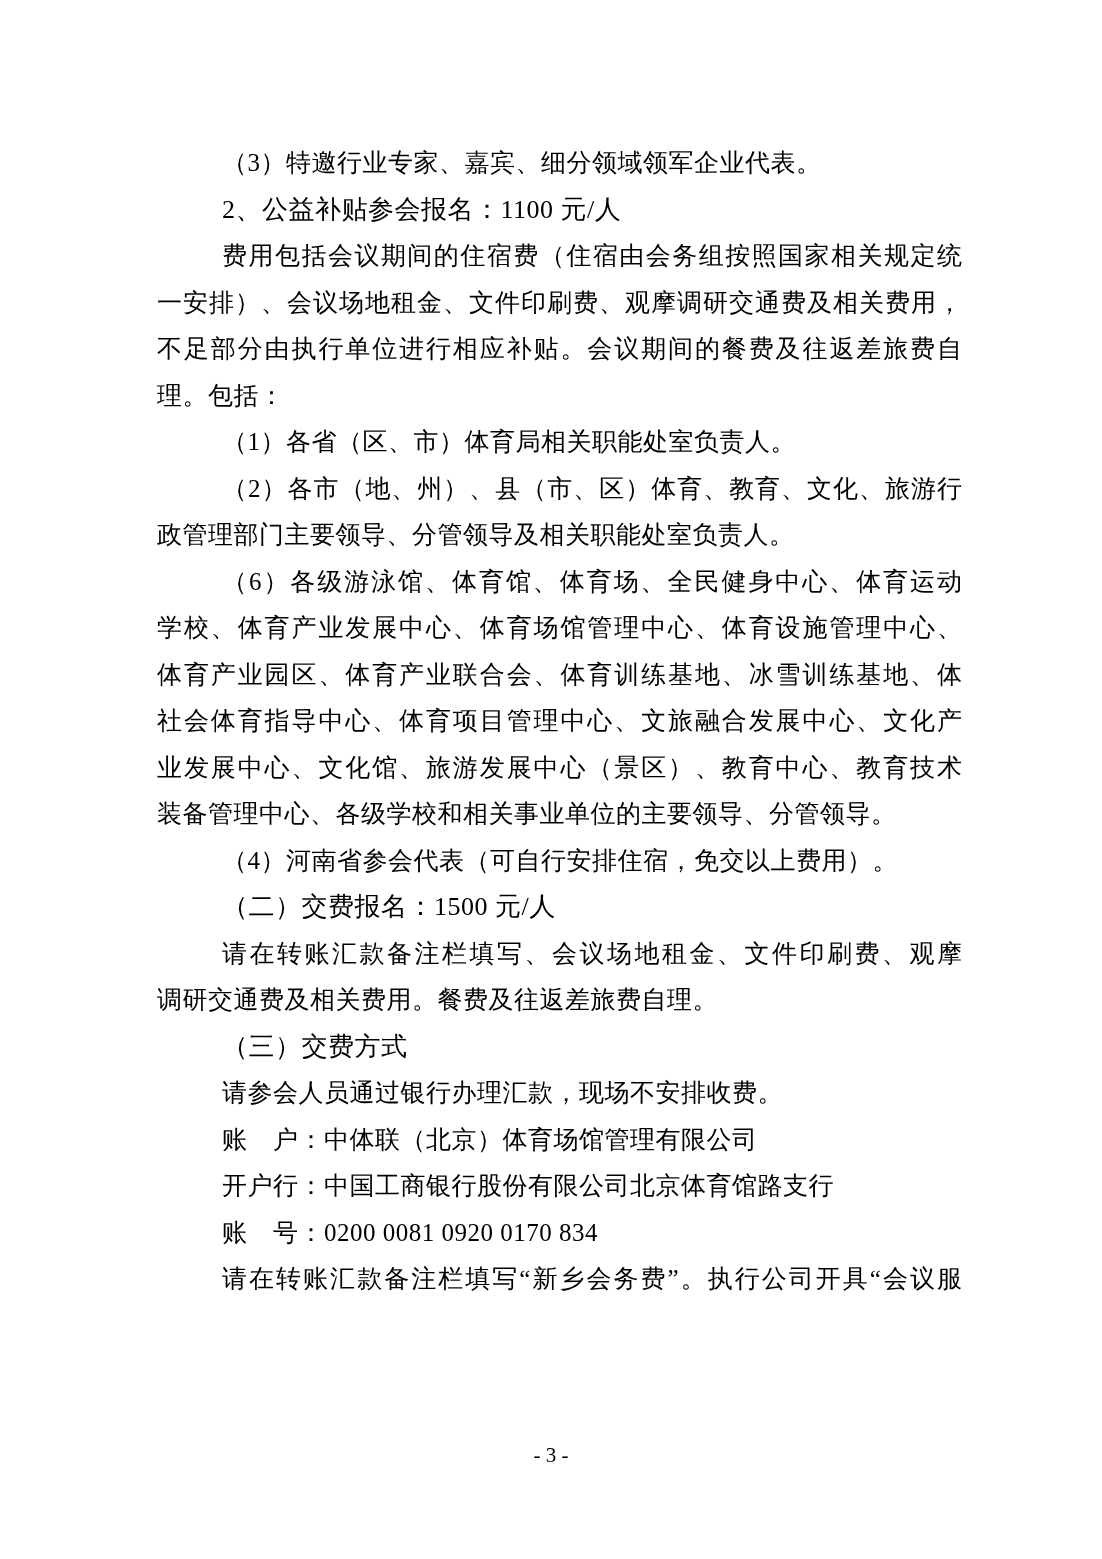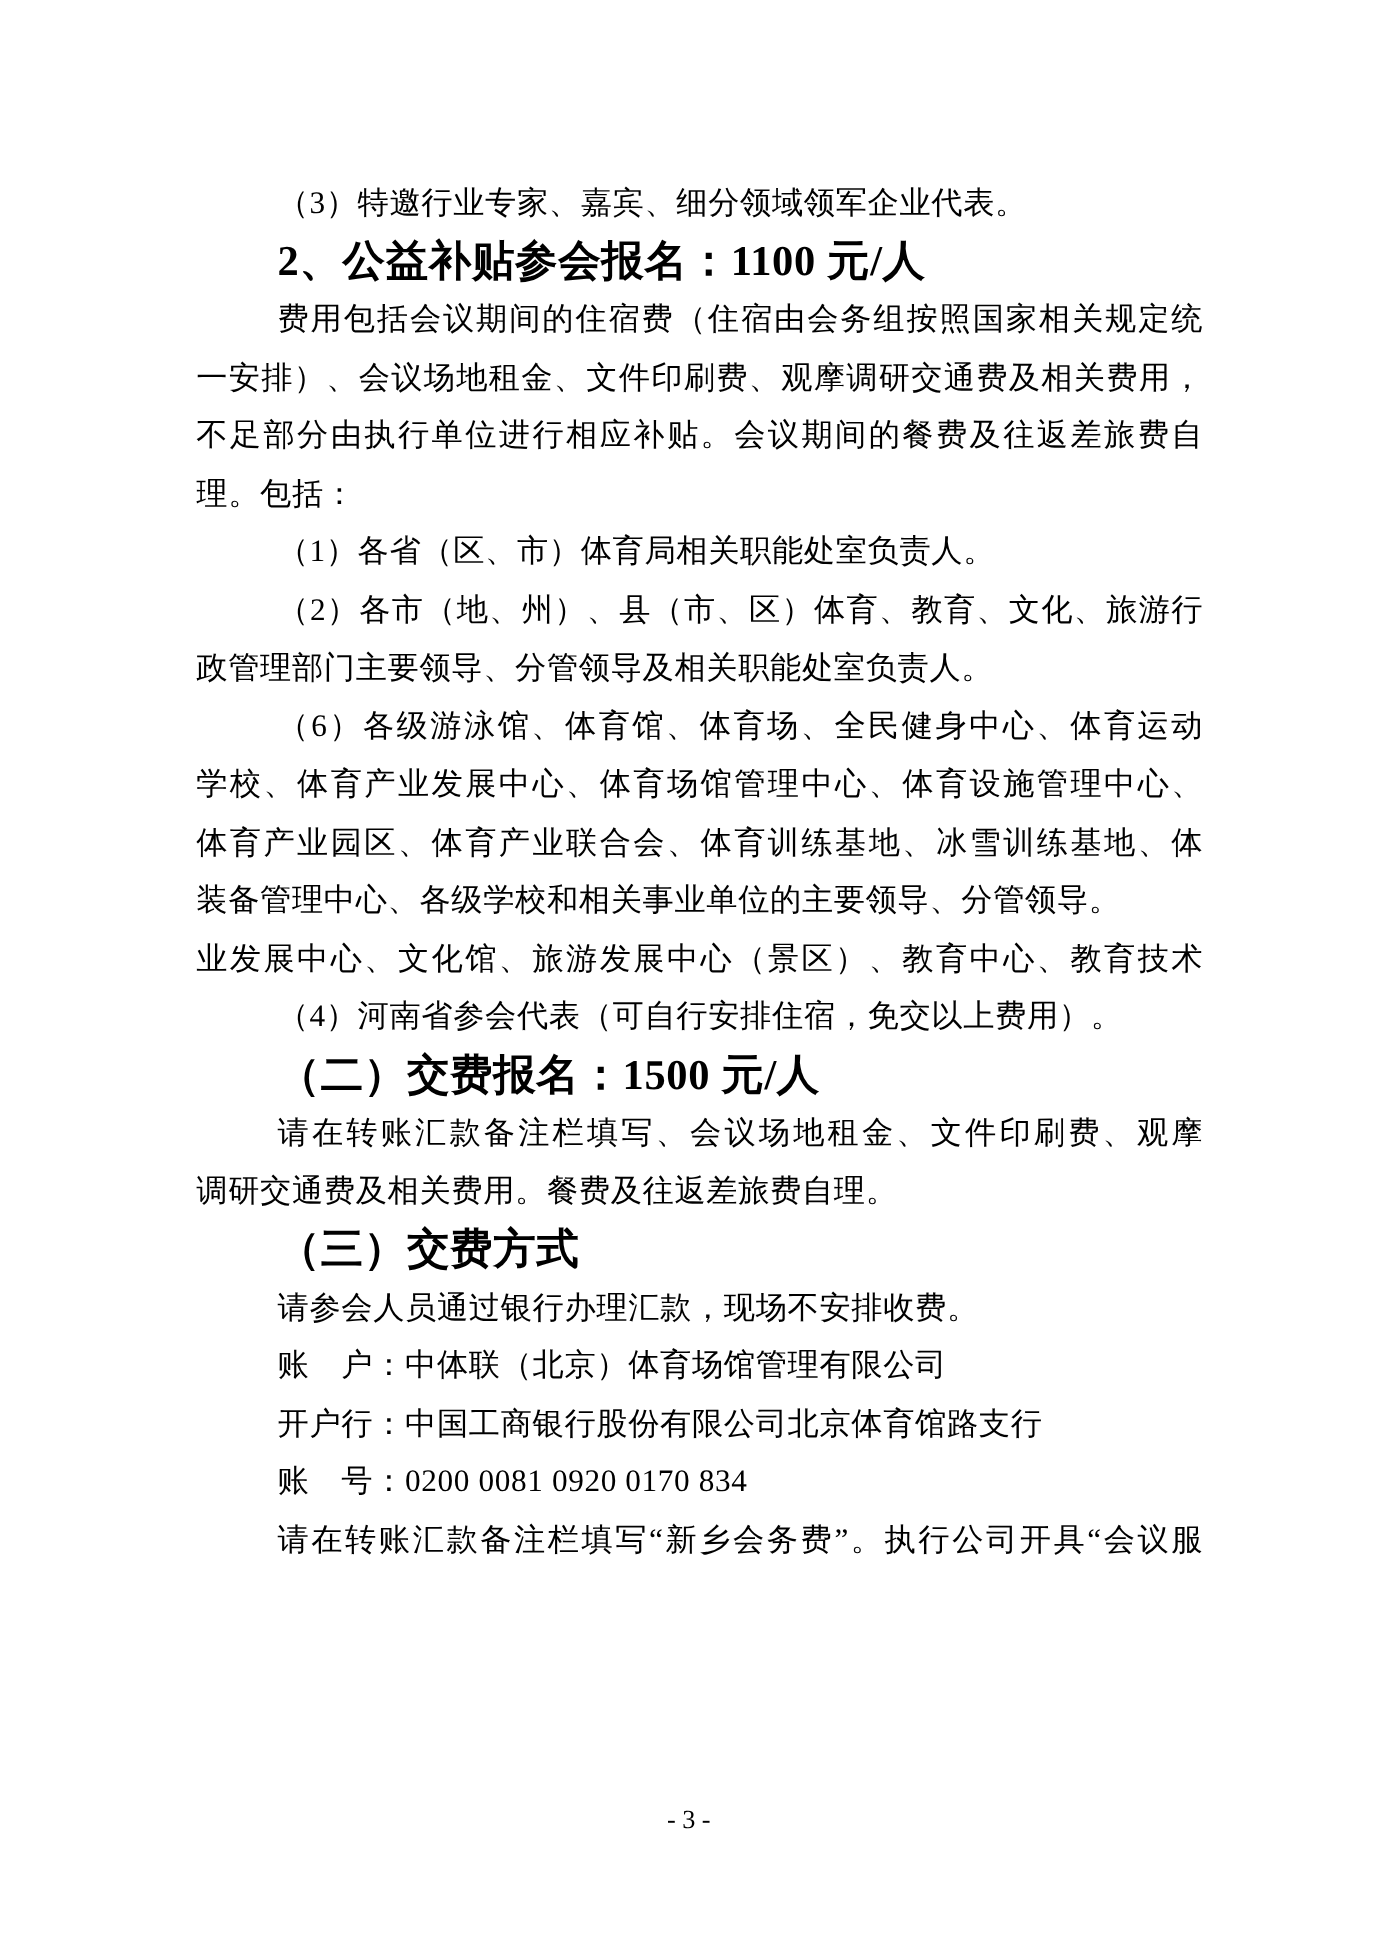--- a/index.html
+++ b/index.html
@@ -32,22 +32,22 @@
   }
   .line.indent {
     padding-left: 65px;
   }
   .line.justify {
     text-align: justify;
     text-align-last: justify;
     letter-spacing: 0;
   }
   .line.bold {
-    font-weight: 700;
-    font-size: 34px;
+    font-weight: 400;
+    font-size: 26px;
   }
   .footer {
     position: absolute;
     left: 0;
     top: 1440px;
     width: 100%;
     height: 30px;
     line-height: 30px;
     text-align: center;
     font-size: 21px;
@@ -64,22 +64,23 @@
       <div class="line indent justify">费用包括会议期间的住宿费（住宿由会务组按照国家相关规定统</div>
       <div class="line justify">一安排）、会议场地租金、文件印刷费、观摩调研交通费及相关费用，</div>
       <div class="line justify">不足部分由执行单位进行相应补贴。会议期间的餐费及往返差旅费自</div>
       <div class="line">理。包括：</div>
       <div class="line indent">（1）各省（区、市）体育局相关职能处室负责人。</div>
       <div class="line indent justify">（2）各市（地、州）、县（市、区）体育、教育、文化、旅游行</div>
       <div class="line">政管理部门主要领导、分管领导及相关职能处室负责人。</div>
       <div class="line indent justify">（6）各级游泳馆、体育馆、体育场、全民健身中心、体育运动</div>
       <div class="line justify">学校、体育产业发展中心、体育场馆管理中心、体育设施管理中心、</div>
       <div class="line justify">体育产业园区、体育产业联合会、体育训练基地、冰雪训练基地、体</div>
+      <div class="line justify">社会体育指导中心、体育项目管理中心、文旅融合发展中心、文化产</div>
+      <div class="line justify">业发展中心、文化馆、旅游发展中心（景区）、教育中心、教育技术</div>
       <div class="line">装备管理中心、各级学校和相关事业单位的主要领导、分管领导。</div>
-      <div class="line justify">业发展中心、文化馆、旅游发展中心（景区）、教育中心、教育技术</div>
       <div class="line indent">（4）河南省参会代表（可自行安排住宿，免交以上费用）。</div>
       <div class="line bold indent">（二）交费报名：1500 元/人</div>
       <div class="line indent justify">请在转账汇款备注栏填写、会议场地租金、文件印刷费、观摩</div>
       <div class="line">调研交通费及相关费用。餐费及往返差旅费自理。</div>
       <div class="line bold indent">（三）交费方式</div>
       <div class="line indent">请参会人员通过银行办理汇款，现场不安排收费。</div>
       <div class="line indent">账　户：中体联（北京）体育场馆管理有限公司</div>
       <div class="line indent">开户行：中国工商银行股份有限公司北京体育馆路支行</div>
       <div class="line indent">账　号：0200 0081 0920 0170 834</div>
       <div class="line indent justify">请在转账汇款备注栏填写“新乡会务费”。执行公司开具“会议服</div>

